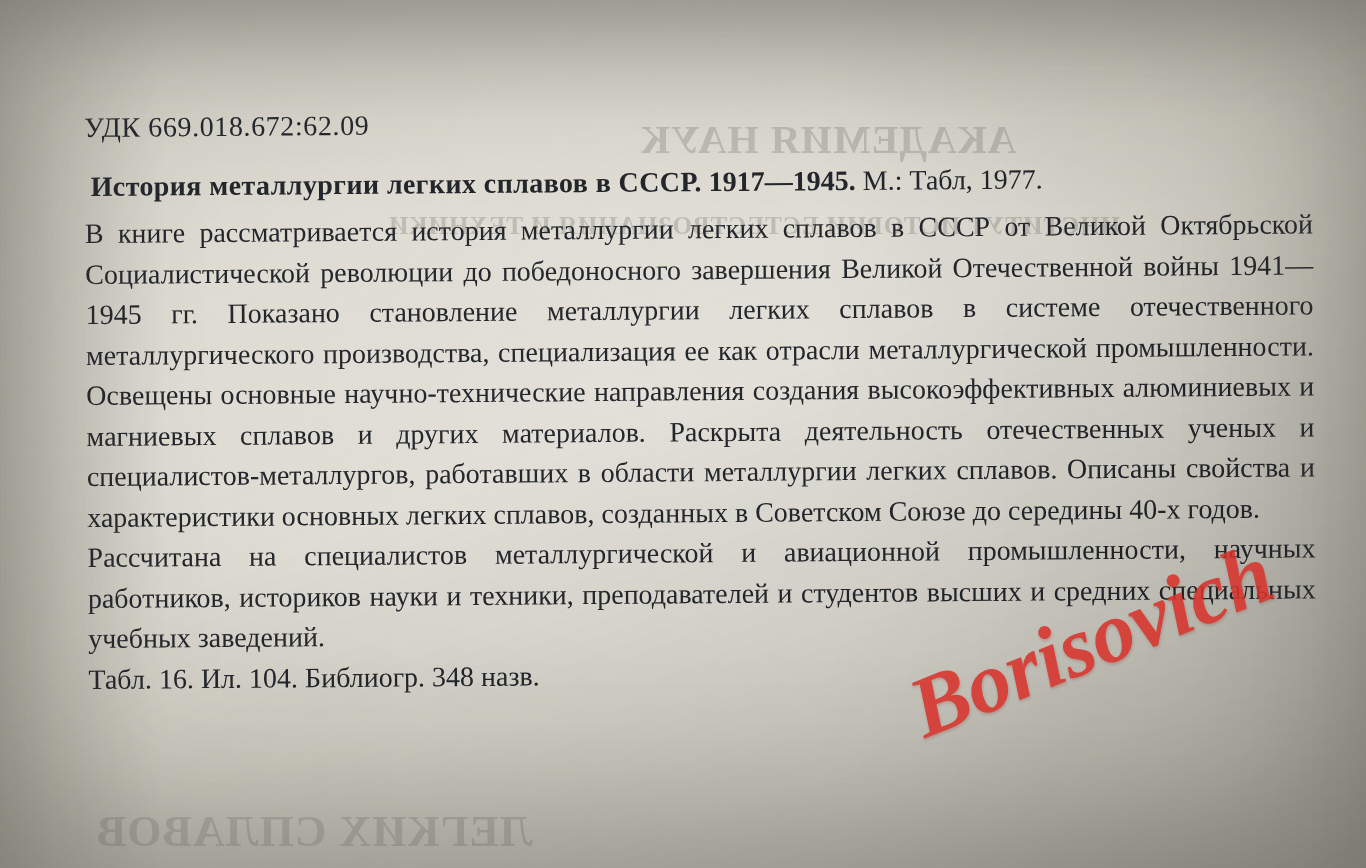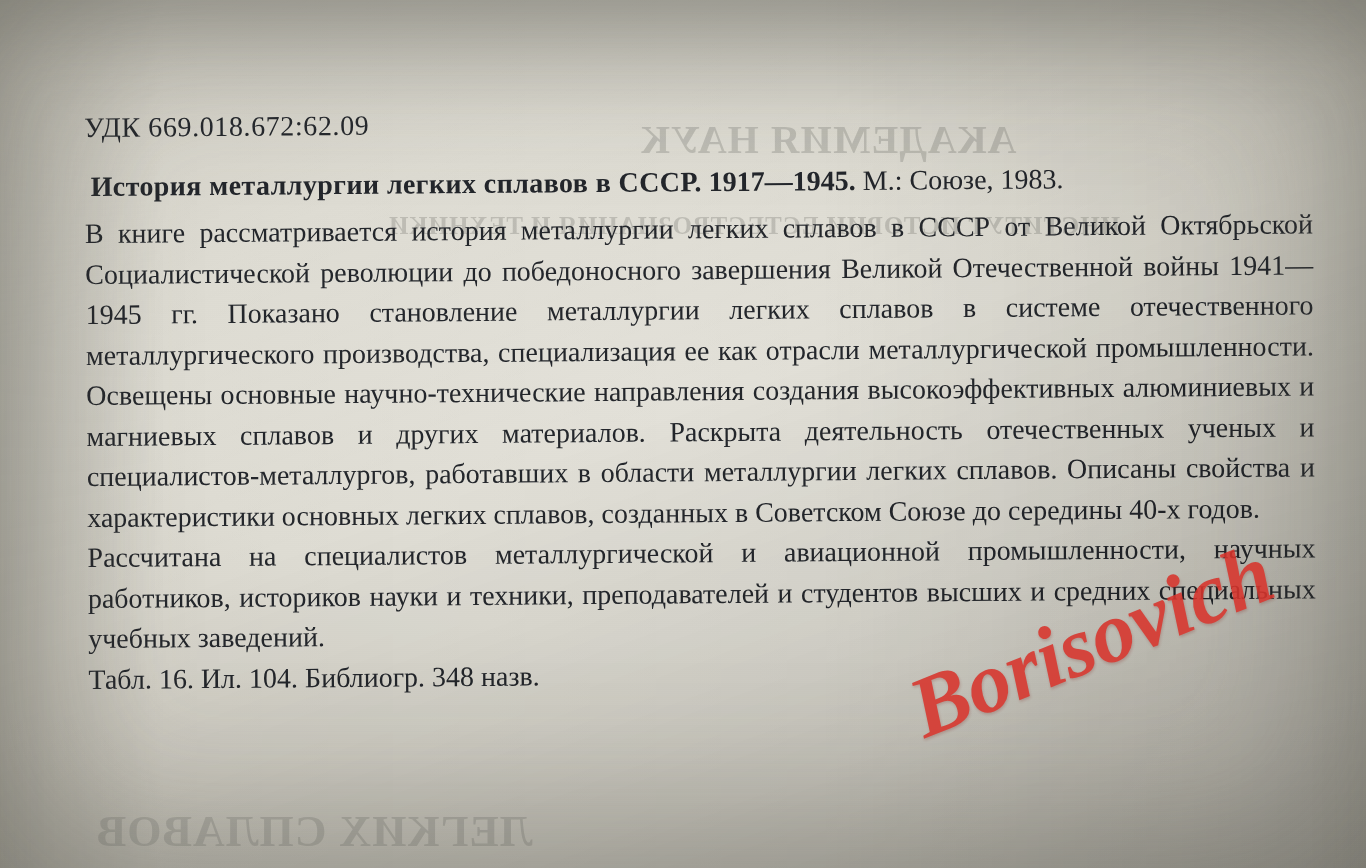--- a/index.html
+++ b/index.html
@@ -154,22 +154,22 @@
   <div class="bleed" id="bleed-2">ИНСТИТУТ ИСТОРИИ ЕСТЕСТВОЗНАНИЯ И ТЕХНИКИ</div>
   <div class="bleed" id="bleed-3">ЛЕГКИХ СПЛАВОВ</div>
 
   <div id="text-block">
 
     <div class="udk">УДК 669.018.672:62.09</div>
 
     <div id="title-para">
       <span class="strong">История металлургии легких сплавов в СССР.</span>
       <span id="title-year">1917—1945.</span>
-      <span>М.: Союзе,</span>
-      <span>1983.</span>
+      <span>М.: Табл,</span>
+      <span>1977.</span>
     </div>
 
     <div id="annotation">
       <p>В книге рассматривается история металлургии легких сплавов в СССР от Великой Октябрьской Социалистической революции до победоносного завершения Великой Отечественной войны 1941—1945 гг. Показано становление металлургии легких сплавов в системе отечественного металлургического производства, специализация ее как отрасли металлургической промышленности. Освещены основные научно-технические направления создания высокоэффективных алюминиевых и магниевых сплавов и других материалов. Раскрыта деятельность отечественных ученых и специалистов-металлургов, работавших в области металлургии легких сплавов. Описаны свойства и характеристики основных легких сплавов, созданных в Советском Союзе до середины 40-х годов.</p>
       <p>Рассчитана на специалистов металлургической и авиационной промышленности, научных работников, историков науки и техники, преподавателей и студентов высших и средних специальных учебных заведений.</p>
       <p class="last">Табл. 16. Ил. 104. Библиогр. 348 назв.</p>
     </div>
 
   </div>
 

